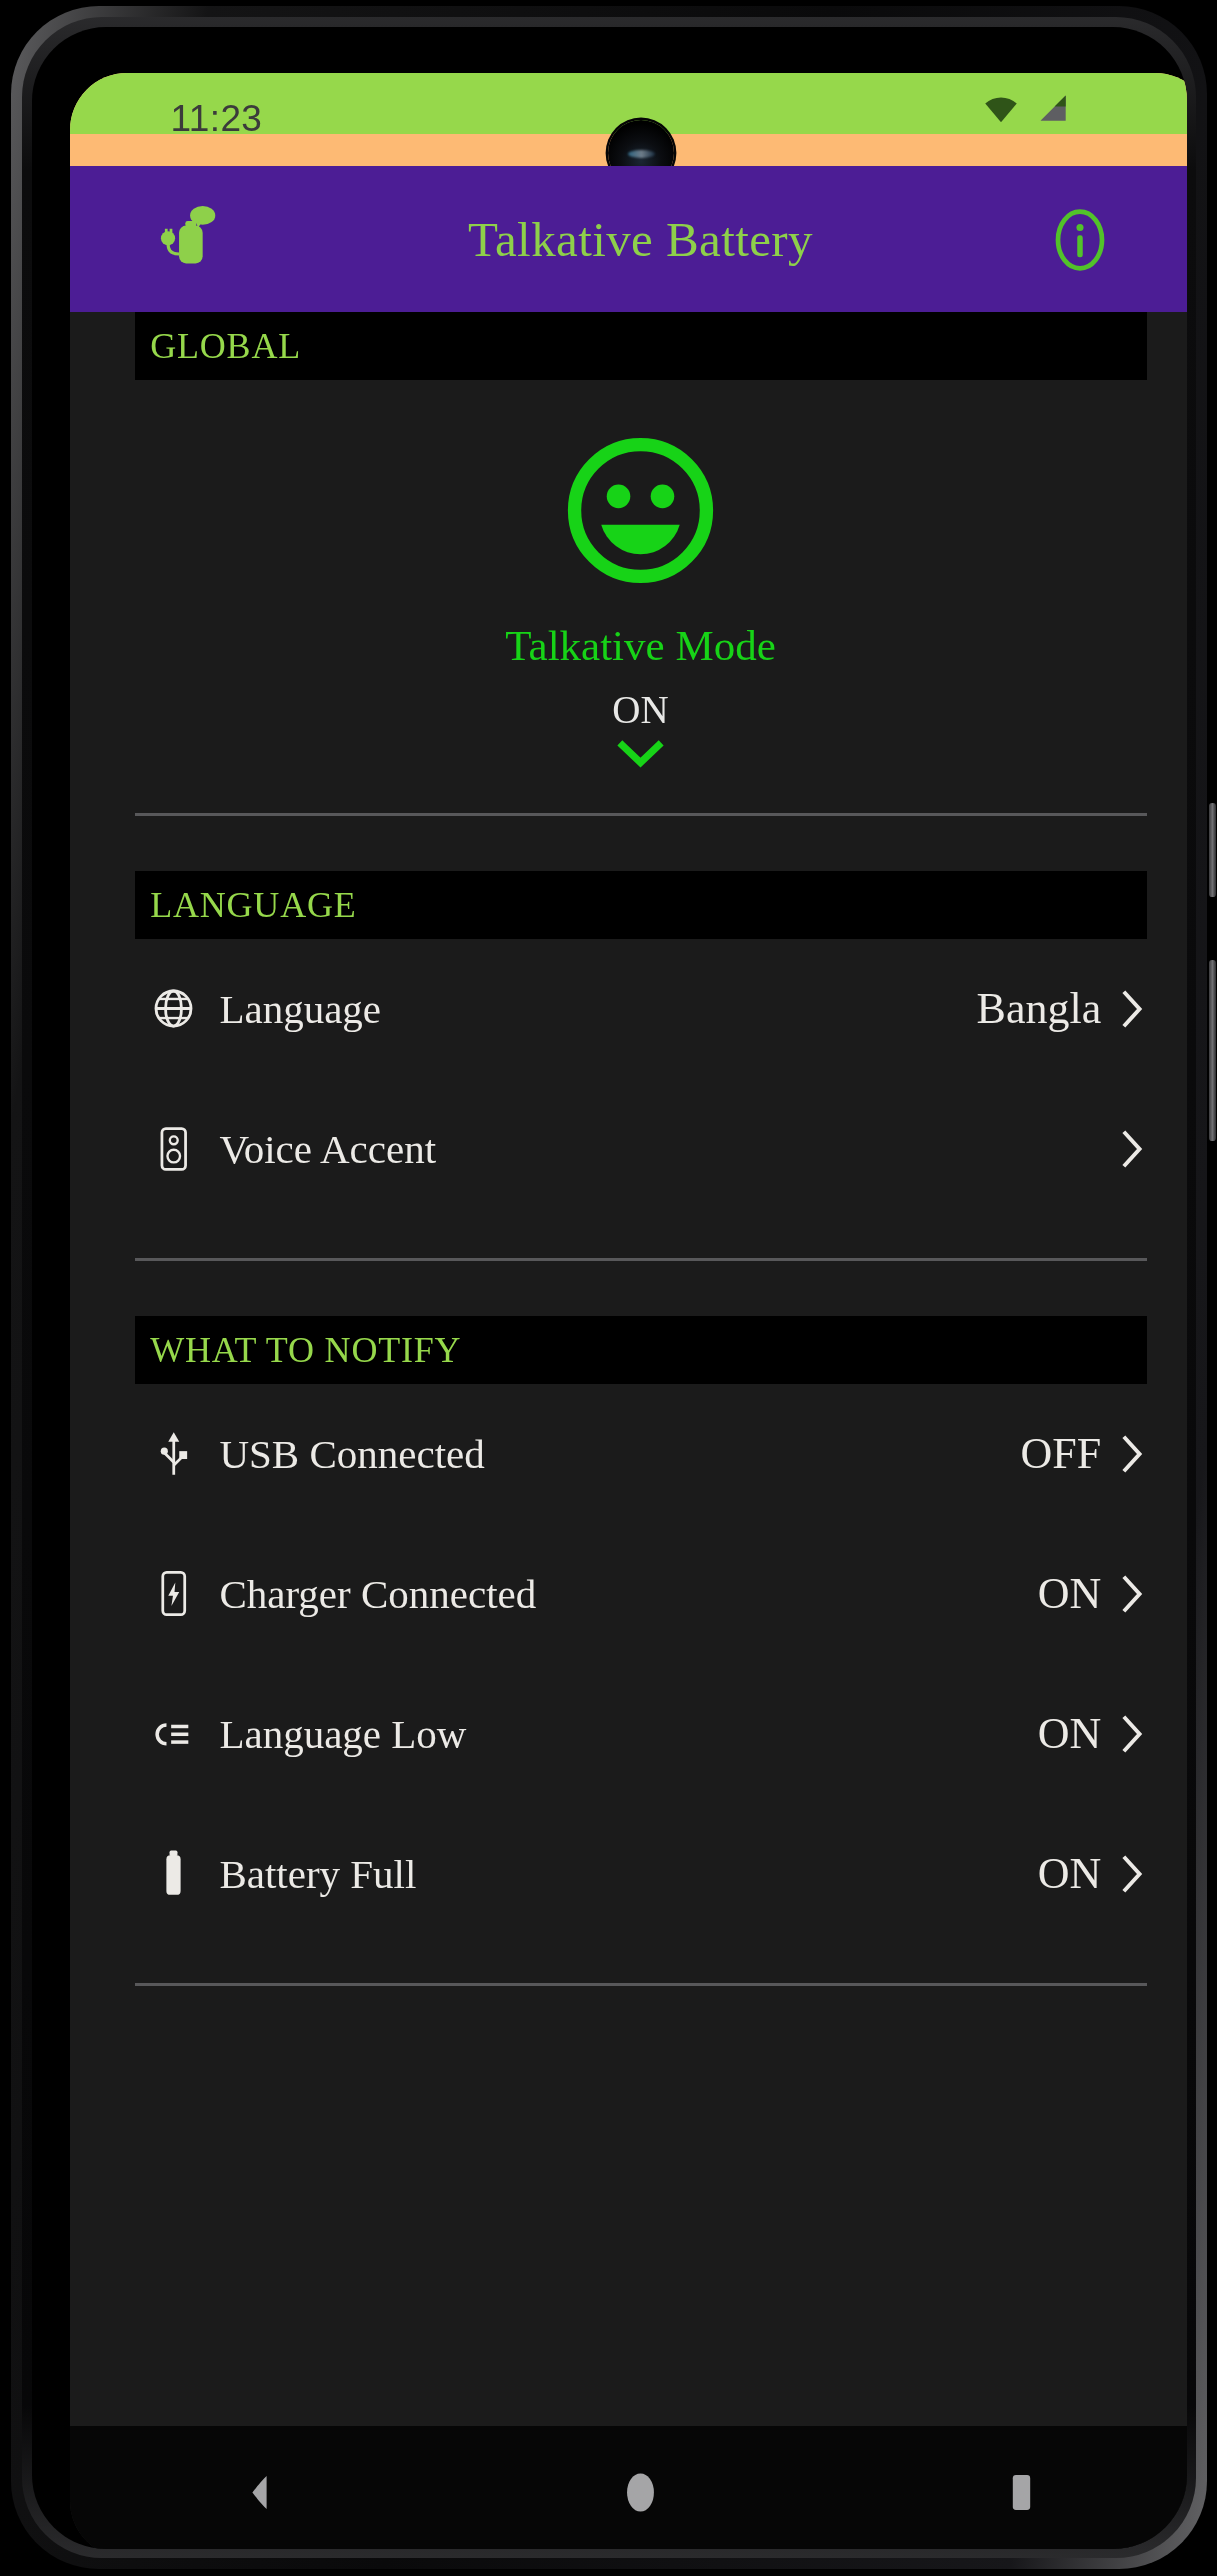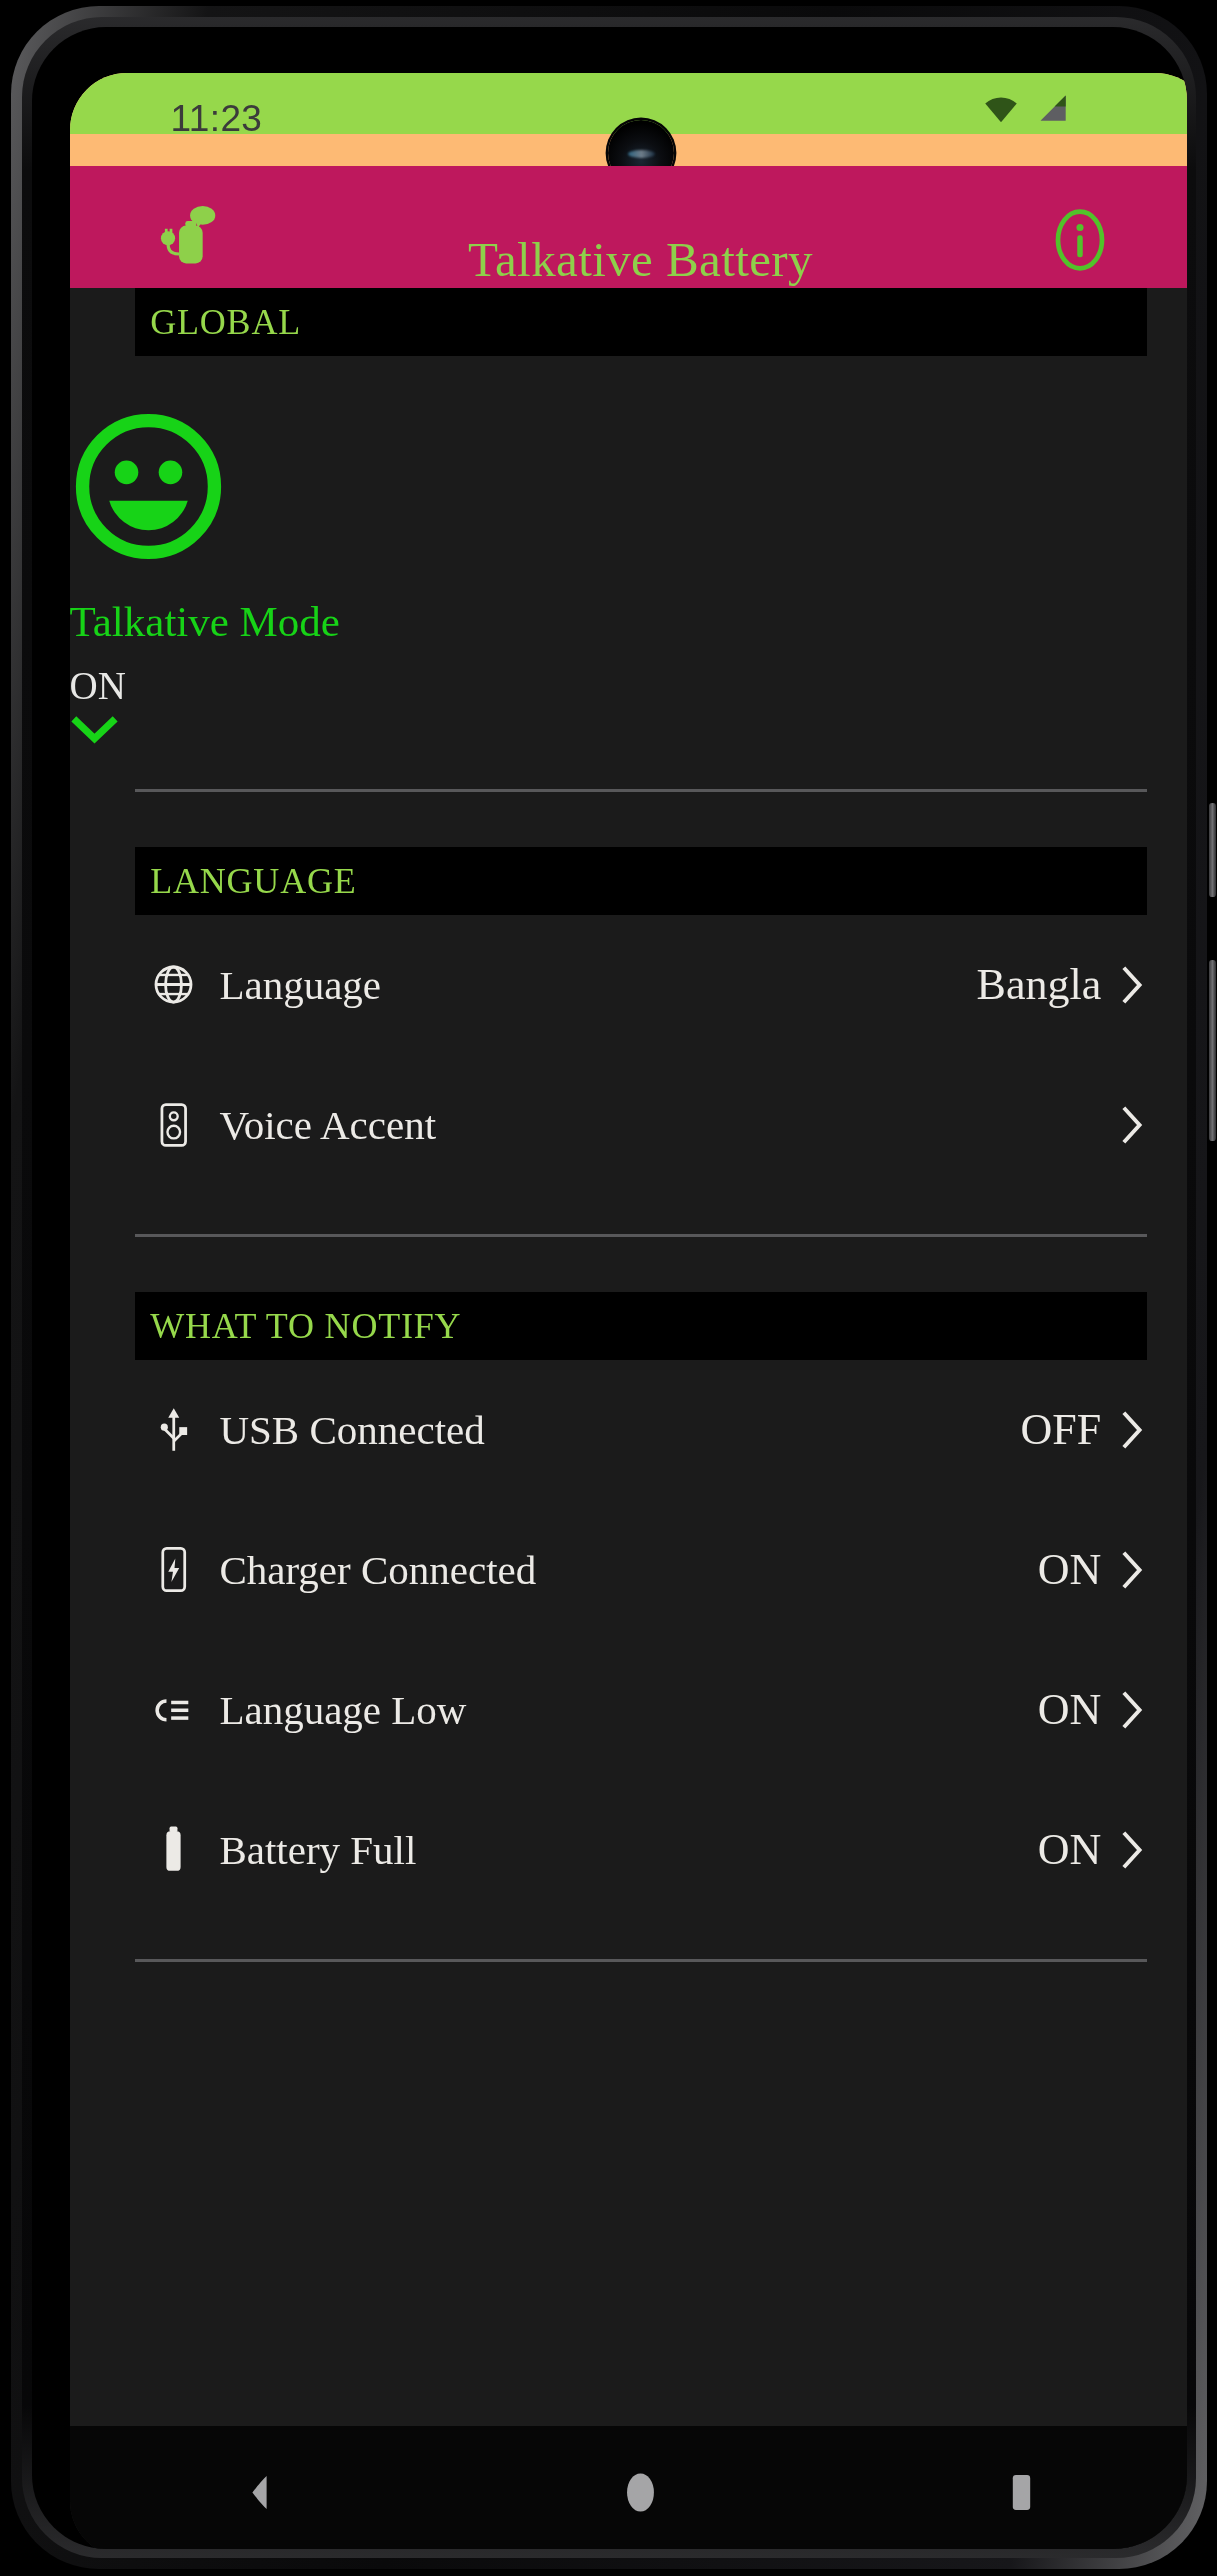--- a/index.html
+++ b/index.html
@@ -71,22 +71,22 @@
   }
   .punch-hole .glint{
     position:absolute; left:20.5px; top:30px; width:27px; height:7.9px;
     border-radius:50%;
     background:linear-gradient(90deg, rgba(60,140,180,.65), rgba(200,220,235,.5), rgba(40,90,130,.35));
     filter:blur(1.3px);
   }
 
   
   .appbar{
-    position:relative; height:122px; background:#be185d;
-    display:flex; align-items:flex-end;
+    position:relative; height:146px; background:#4c1d95;
+    display:flex; align-items:center;
   }
   .appbar .logo{ position:absolute; left:87px; top:39px; width:63px; height:68px; }
   .appbar .title{
     width:100%; text-align:center;
     font-size:49px; color:#8ed04a; letter-spacing:0.4px;
   }
   .appbar .info{ position:absolute; right:99px; top:41px; width:66px; height:66px; }
 
   
   .content{ background:#1b1b1b; }
@@ -94,21 +94,21 @@
     margin:0 65px; height:68px;
     background:#000000;
     display:flex; align-items:center;
     padding-left:15.7px;
   }
   .section-header span{
     font-size:36px; color:#96d84b; letter-spacing:0.8px;
   }
 
   
-  .global-block{ padding:52px 0 0 0; text-align:left; }
+  .global-block{ padding:52px 0 0 0; text-align:center; }
   .smiley{ display:inline-block; }
   .mode-label{ margin-top:28px; font-size:43px; color:#17d317; }
   .mode-value{
     margin-top:17.3px; font-size:39px; color:#e8e8e6;
     font-family:"Liberation Serif", serif;
   }
   .mode-chevron{ margin-top:6.3px; height:35px; }
 
   .divider{
     height:3.1px; background:#58585a; margin:39px 65px 0 65px;

